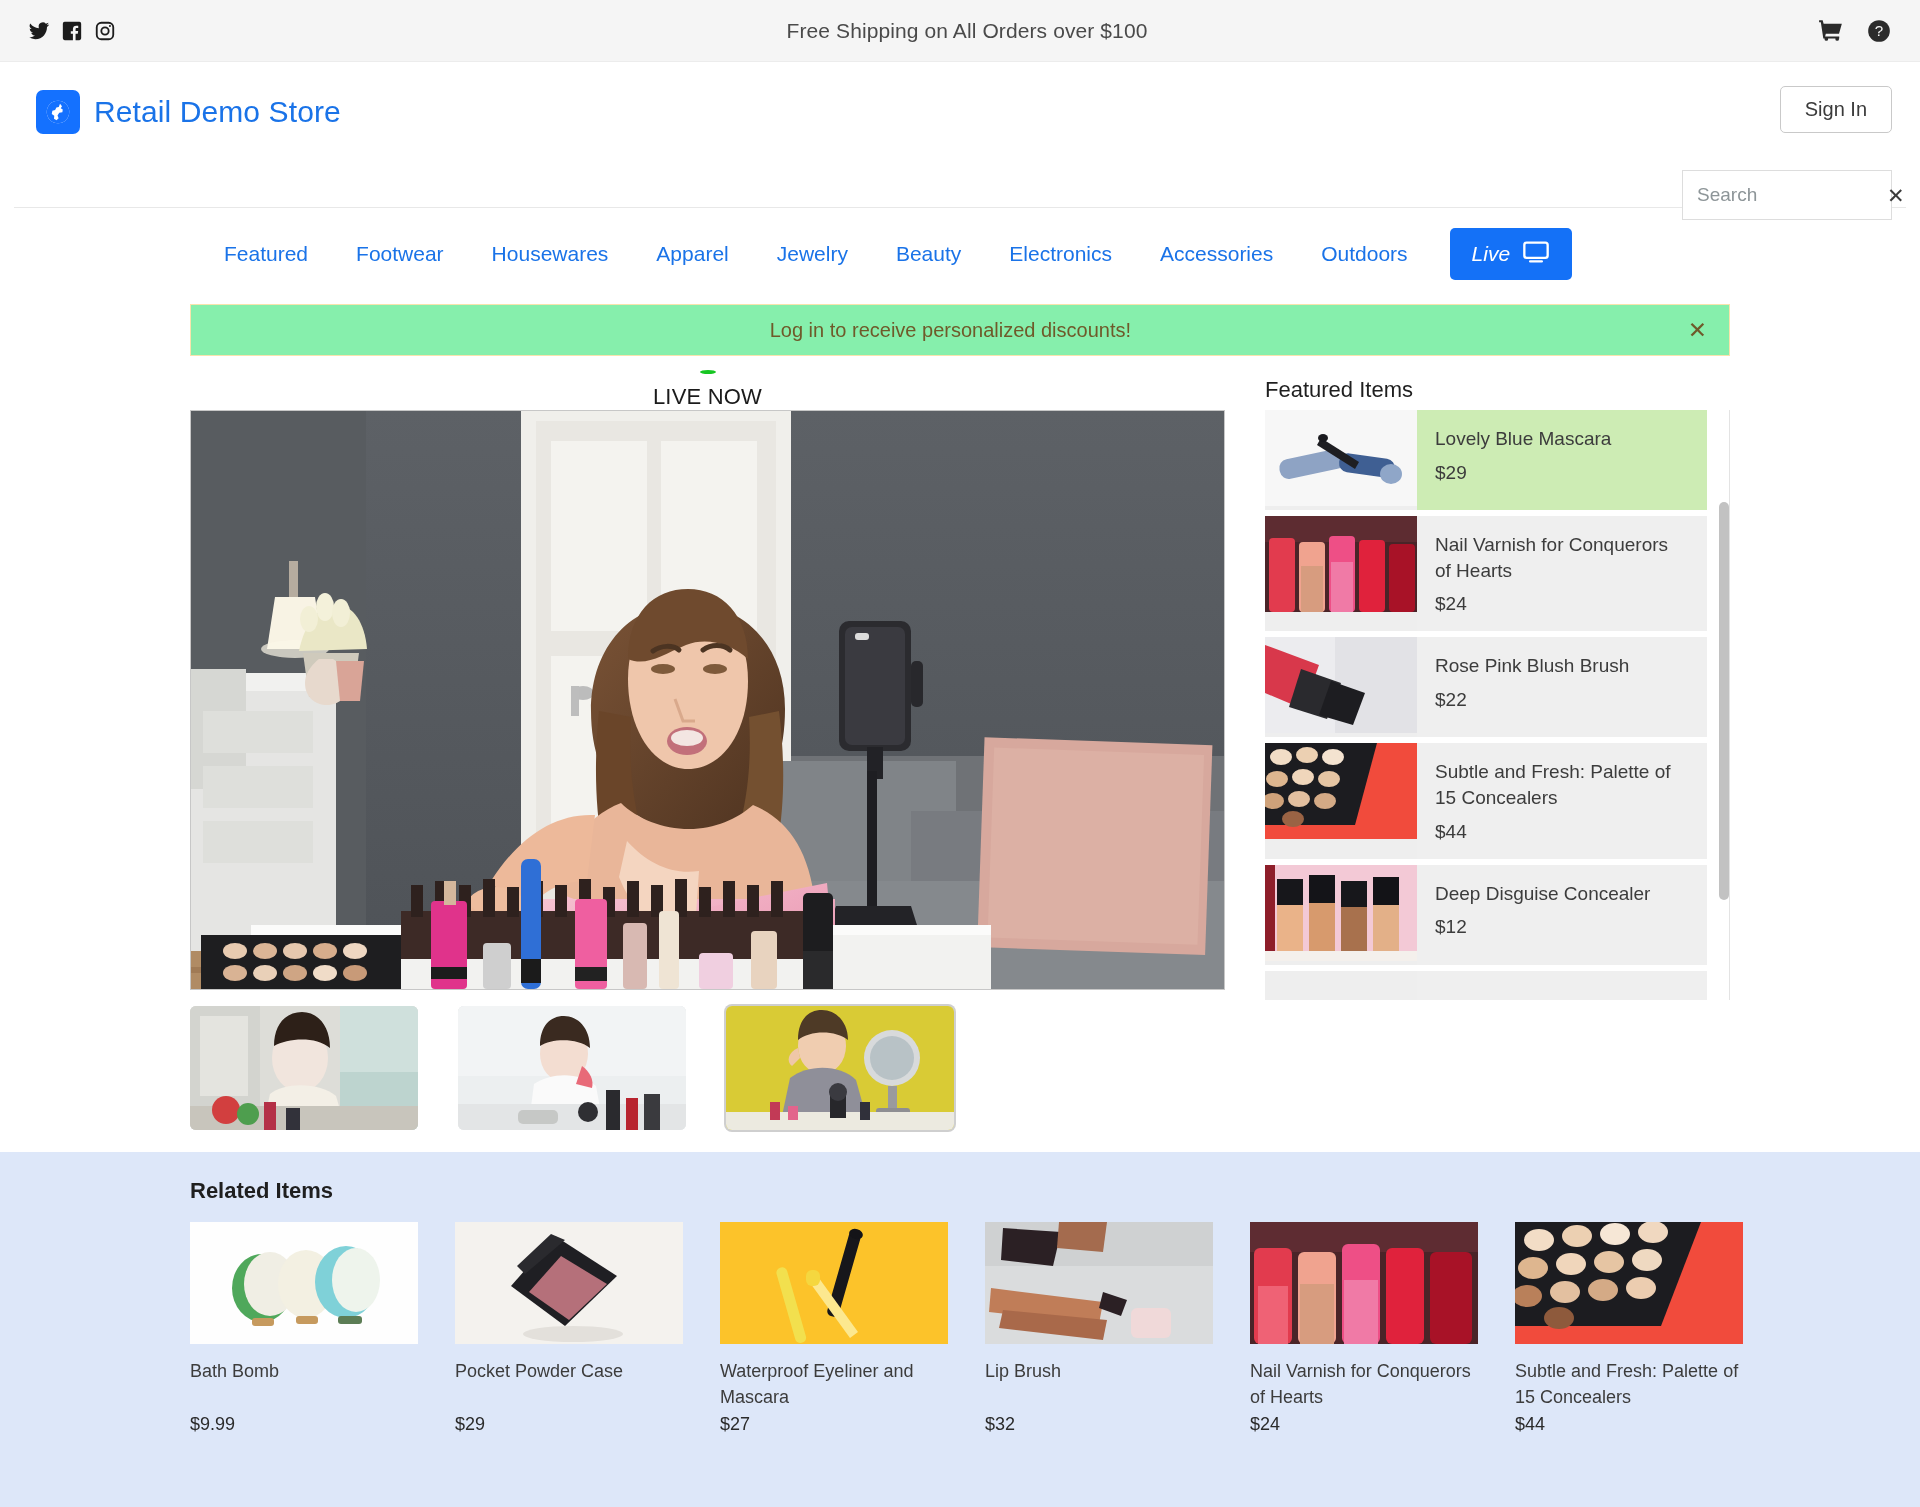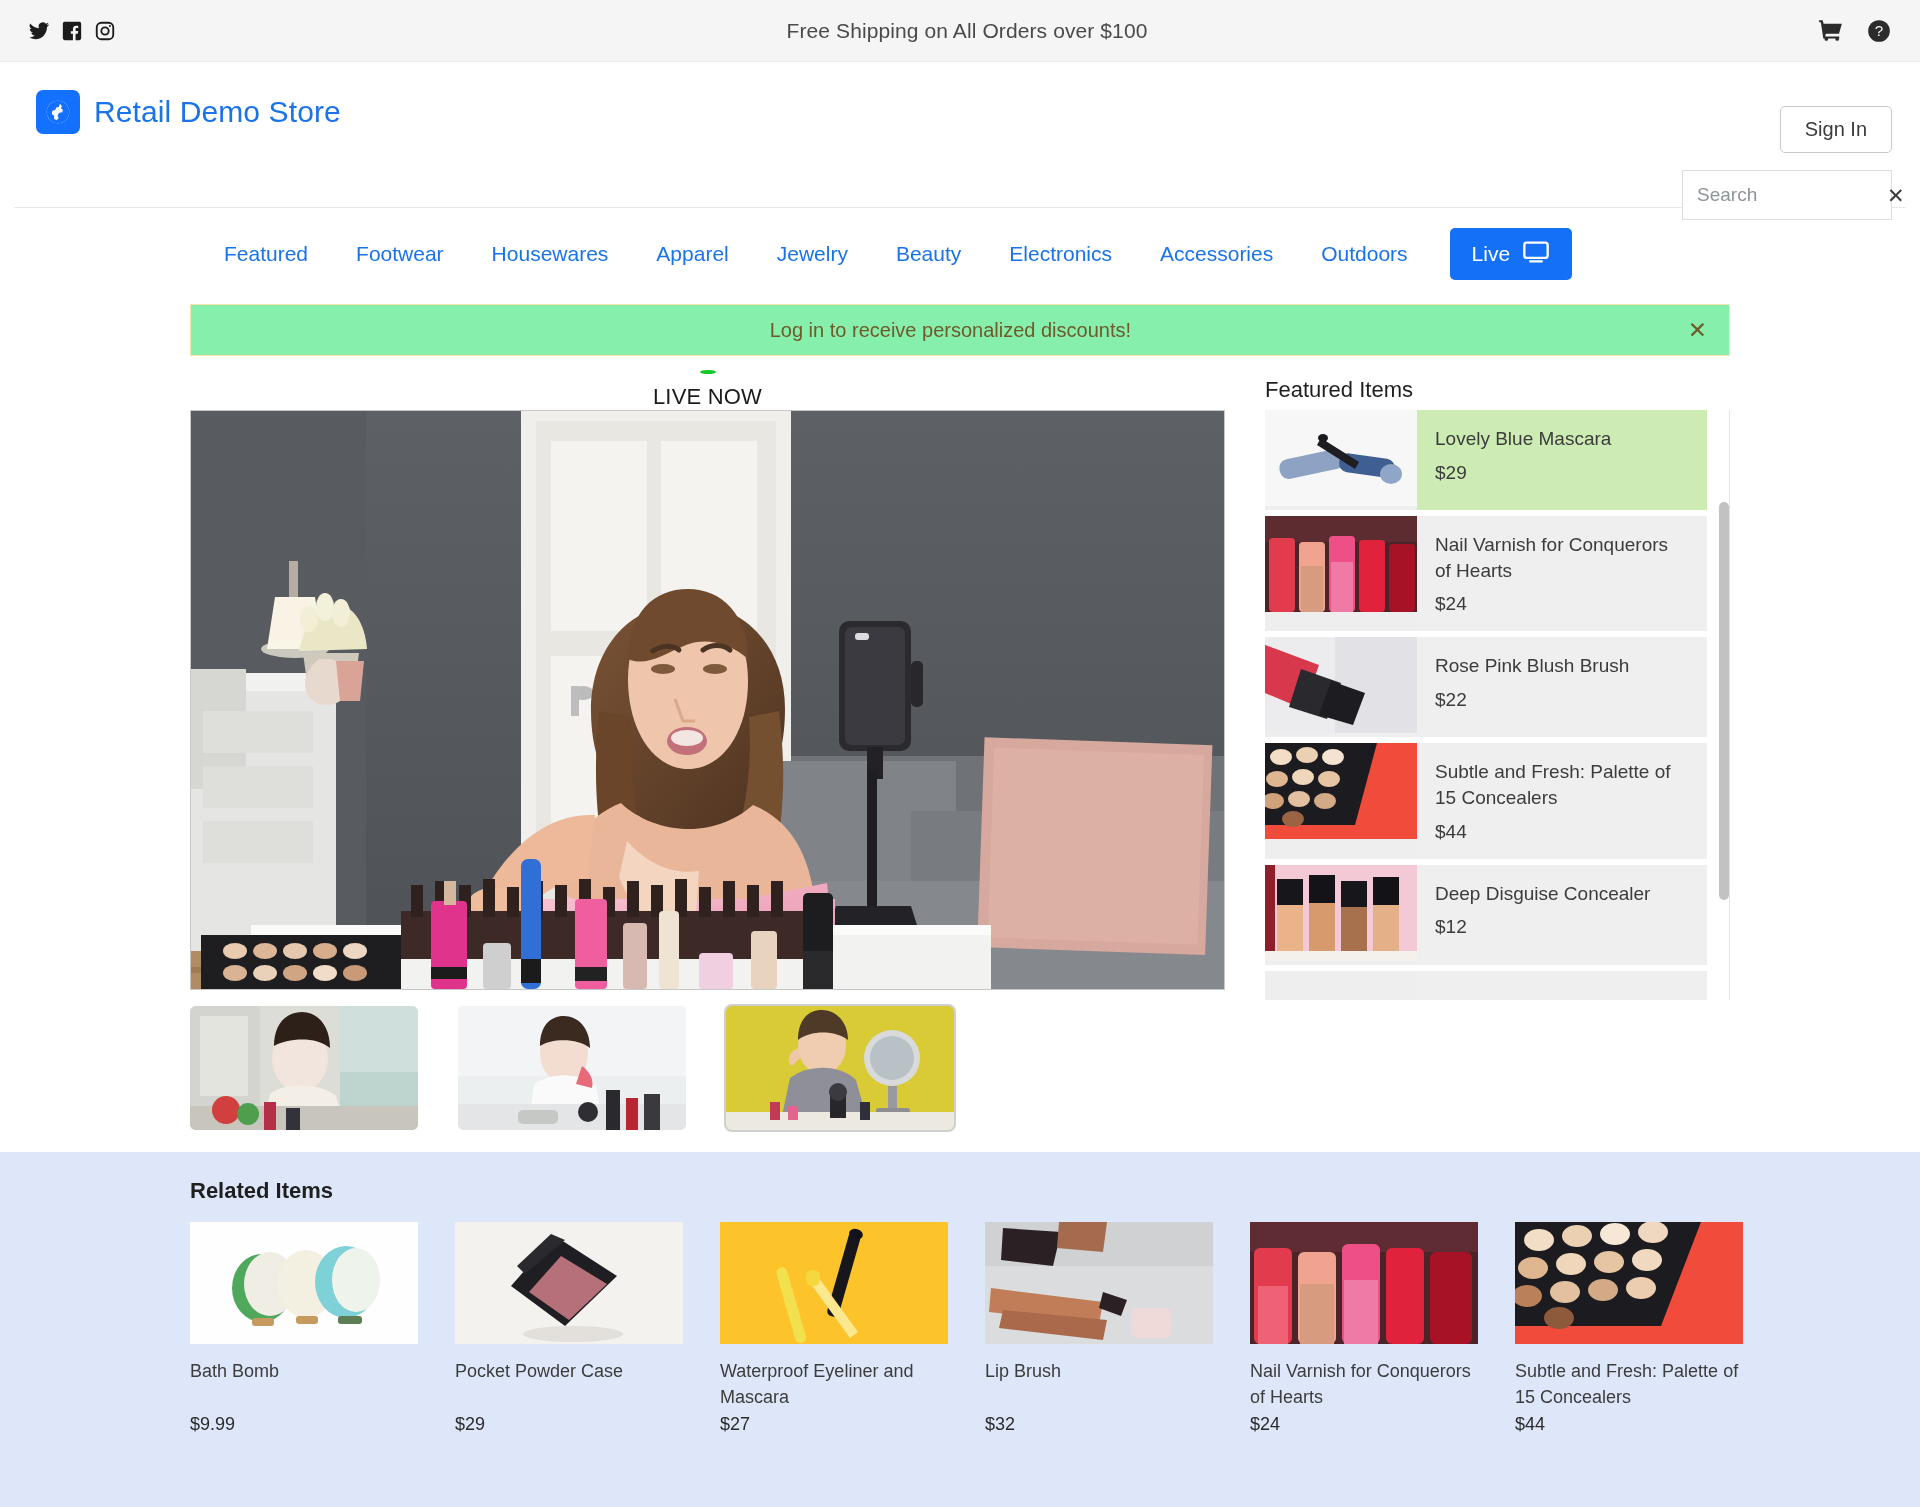--- a/index.html
+++ b/index.html
@@ -30,21 +30,21 @@
   }
   .brand { display: flex; align-items: center; gap: 14px; position:absolute; left:36px; top:28px; cursor:pointer;}
   .brand-logo {
     width: 44px; height: 44px; border-radius: 7px; background: #1471ff;
     display: flex; align-items: center; justify-content: center;
   }
   .brand-name { font-size: 30px; color: #1a73e8; letter-spacing:.1px; }
   .signin {
     position:absolute; right: 28px; top: 24px;
     padding: 11px 24px; font-size: 20px; color: #3b3b3b;
-    background: #fff; border: 1px solid #c9c9c9; border-radius: 5px; cursor: pointer; margin-top: 20px;
+    background: #fff; border: 1px solid #c9c9c9; border-radius: 5px; cursor: pointer;
   }
   .searchwrap {
     position:absolute; right: 28px; top: 108px;
     width: 210px; height: 50px; border: 1px solid #ddd; background:#fff;
     display: flex; align-items: center; padding: 0 14px; justify-content: space-between;
   }
   .searchwrap input {
     border: none; outline: none; font-size: 19px; color: #333; width: 190px;
     font-family: "Liberation Sans", sans-serif; background: transparent;
   }
@@ -57,21 +57,21 @@
   nav.catnav {
     height: 92px; display: flex; align-items: center; gap: 0; padding-left: 200px;
   }
   nav.catnav a {
     font-size: 21px; color: #1a73e8; text-decoration: none; padding: 0 24px; cursor: pointer;
     white-space: nowrap;
   }
   .live-btn {
     margin-left: 18px; background: #1471f7; color: #fff; border: none; border-radius: 5px;
     height: 52px; padding: 0 22px; font-size: 21px; display: flex; align-items: center; gap: 12px;
-    cursor: pointer; font-family: "Liberation Sans", sans-serif;
+    cursor: pointer; font-family: "Liberation Sans", sans-serif; font-style: italic;
   }
   .live-btn svg { width: 28px; height: 28px; }
 
   
   .alert {
     margin: 4px 190px 0 190px; background: #86efac; border:1px solid #f8e3ad;
     height: 52px; display: flex; align-items: center; padding: 0 22px; position: relative;
   }
   .alert-text { flex:1; text-align:center; font-size: 20px; color: #6f5a2a; }
   .alert-close { font-size: 23px; color: #6f5a2a; cursor: pointer; line-height:1; }

